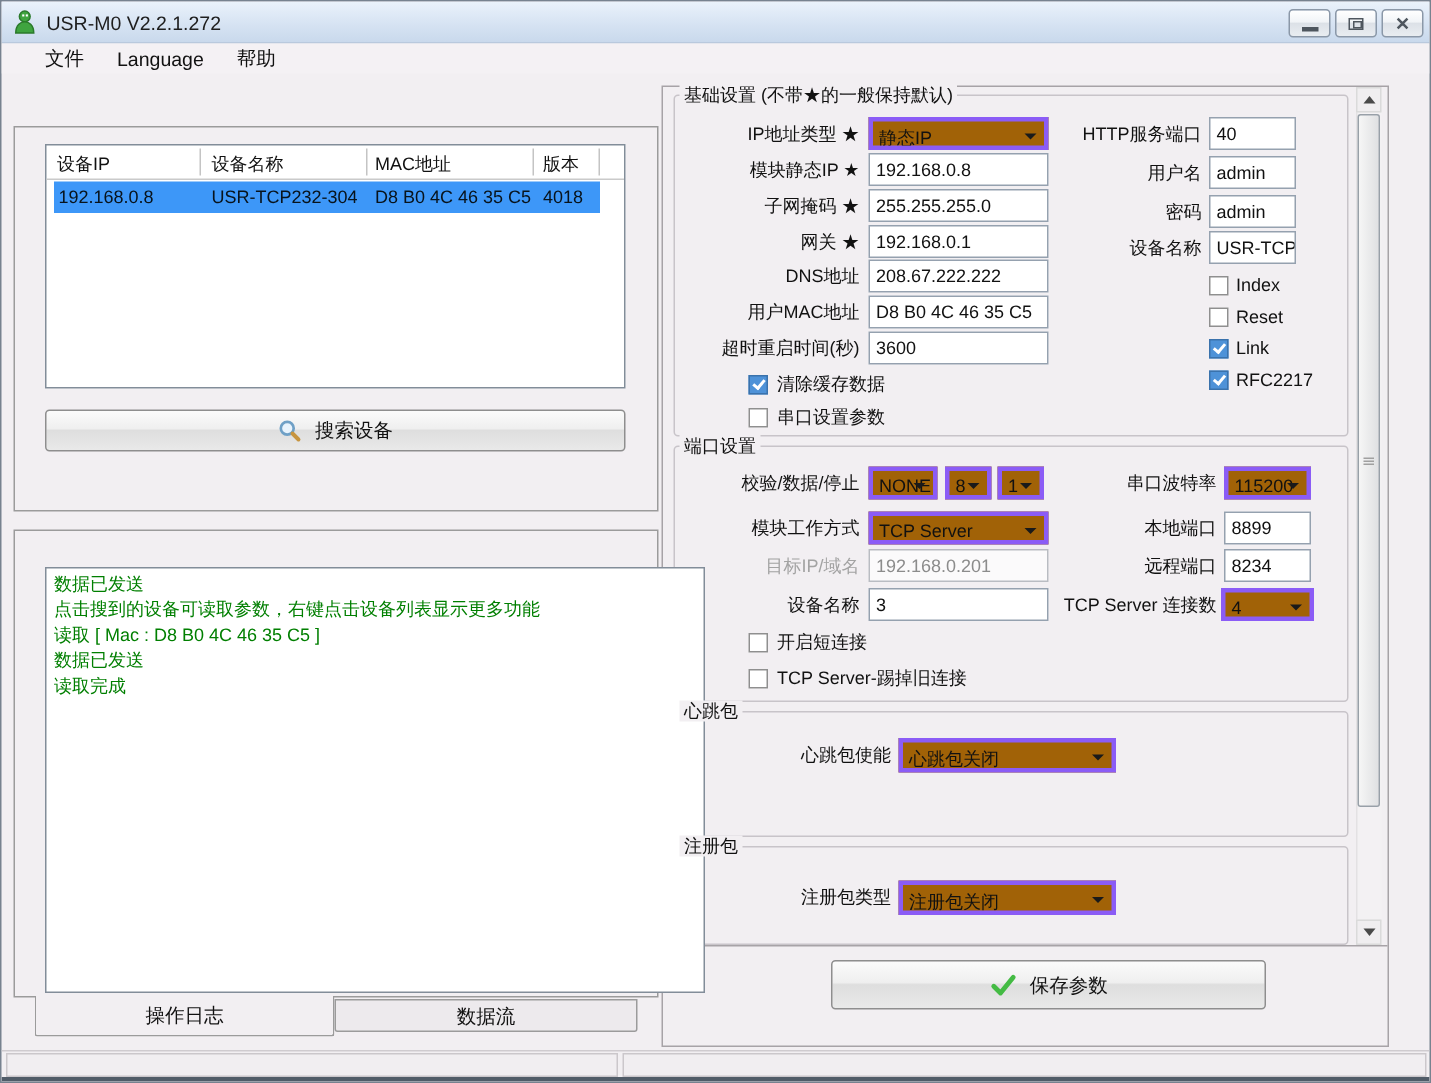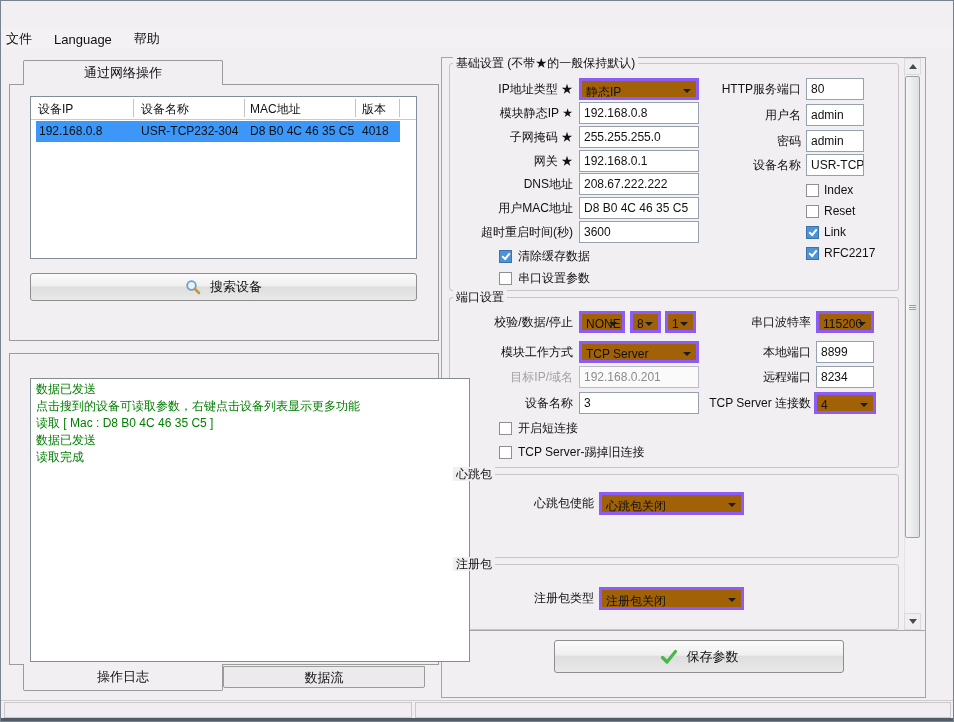--- a/index.html
+++ b/index.html
@@ -16,21 +16,21 @@
   .winbtn { width:28px; height:19px; top:5px; border:1px solid #8B98A8; border-radius:3px;
     background:linear-gradient(#FFFFFF,#F1F4F7 45%,#DCE1E7 50%,#E9EDF1);
     display:flex; align-items:center; justify-content:center; }
   .glyph-min { width:11px; height:3px; background:#4E565E; margin-top:8px; }
   .glyph-max { width:10px; height:8px; border:1px solid #4E565E; position:relative; }
   .glyph-max::after { content:""; position:absolute; left:2px; top:1px; width:4px; height:3px; border:1px solid #4E565E; }
   .glyph-close { font-size:12px; font-weight:bold; color:#4E565E; line-height:1; }
 
   
   .menubar { left:0; top:28px; width:952px; height:20px; background:#F4F1F4;
-    display:flex; align-items:center; padding-left:0; }
+    display:flex; align-items:center; padding-left:24px; }
   .mi { font-size:13px; color:#111; padding:1px 5px; margin-right:12px; white-space:nowrap; }
 
   
   .tab { font-size:13px; text-align:center; border:1px solid #9B9B9B; color:#111;
          background:#EDEAED; z-index:1; }
   .tab.active { background:#F2EFF2; z-index:3; }
   .pane { border:1px solid #9B9B9B; background:#F2EFF2; z-index:0; }
 
   
   .tframe { border:1px solid #828D99; background:#fff; z-index:2; }
@@ -83,28 +83,45 @@
   .grip div { height:1px; background:#A0A0A0; margin:1px 0; }
 
   .statuscell { border:1px solid #CBC7CB; background:#F1EEF1; z-index:1; }
   .botedge { background:#515C68; z-index:5; }
 </style>
 </head>
 <body>
 
 <div id="win">
 
+  <div class="abs titlebar">
+    <svg class="abs" style="left:7px;top:5px" width="17" height="17" viewBox="0 0 17 17">
+      <circle cx="8.5" cy="5" r="3.6" fill="#3FA43F" stroke="#2B7A2B"></circle>
+      <path d="M2.5 16 C2.5 10.5 6 8.5 8.5 8.5 C11 8.5 14.5 10.5 14.5 16 Z" fill="#3FA43F" stroke="#2B7A2B"></path>
+      <rect x="6.8" y="3.6" width="1.4" height="1.4" fill="#fff"></rect>
+      <rect x="9.2" y="3.6" width="1.4" height="1.4" fill="#fff"></rect>
+    </svg>
+    <div class="abs apptitle">USR-M0 V2.2.1.272</div>
+    <div class="abs winbtn" style="left:858px">
+      <div class="glyph-min"></div>
+    </div>
+    <div class="abs winbtn" style="left:889px">
+      <div class="glyph-max"></div>
+    </div>
+    <div class="abs winbtn" style="left:920px">
+      <div class="glyph-close">✕</div>
+    </div>
+  </div>
 
   <div class="abs menubar">
     <div class="mi">文件</div>
     <div class="mi">Language</div>
     <div class="mi">帮助</div>
   </div>
 
-  <div class="abs tab active" style="left:22px;top:59px;width:200px;height:25px;line-height:24px;border-bottom:none;border-radius:2px 2px 0 0">通过网络操作</div>
   <div class="abs pane" style="left:8px;top:83px;width:430px;height:257px"></div>
 
   <div class="abs tframe" style="left:29px;top:95px;width:387px;height:163px"></div>
   <div class="abs th" style="left:37px;top:100px">设备IP</div>
   <div class="abs th" style="left:140px;top:100px">设备名称</div>
   <div class="abs th" style="left:249px;top:100px">MAC地址</div>
   <div class="abs th" style="left:361px;top:100px">版本</div>
   <div class="abs tsep" style="left:132px;top:98px;height:18px"></div>
   <div class="abs tsep" style="left:243px;top:98px;height:18px"></div>
   <div class="abs tsep" style="left:354px;top:98px;height:18px"></div>
@@ -173,21 +190,21 @@
   <div class="abs inp" style="left:578px;top:196px;width:120px">D8 B0 4C 46 35 C5</div>
   <div class="abs lbl" style="left:448px;top:220px;width:124px">超时重启时间(秒)</div>
   <div class="abs inp" style="left:578px;top:220px;width:120px">3600</div>
 
   <div class="abs chk checked" style="left:498px;top:249px"></div>
   <div class="abs chklbl" style="left:517px;top:248px">清除缓存数据</div>
   <div class="abs chk" style="left:498px;top:271px"></div>
   <div class="abs chklbl" style="left:517px;top:270px">串口设置参数</div>
 
   <div class="abs lbl" style="left:690px;top:77px;width:110px">HTTP服务端口</div>
-  <div class="abs inp" style="left:805px;top:77px;width:58px">80</div>
+  <div class="abs inp" style="left:805px;top:77px;width:58px">40</div>
   <div class="abs lbl" style="left:690px;top:103px;width:110px">用户名</div>
   <div class="abs inp" style="left:805px;top:103px;width:58px">admin</div>
   <div class="abs lbl" style="left:690px;top:129px;width:110px">密码</div>
   <div class="abs inp" style="left:805px;top:129px;width:58px">admin</div>
   <div class="abs lbl" style="left:690px;top:153px;width:110px">设备名称</div>
   <div class="abs inp" style="left:805px;top:153px;width:58px">USR-TCP23</div>
 
   <div class="abs chk" style="left:805px;top:183px"></div>
   <div class="abs chklbl" style="left:823px;top:182px">Index</div>
   <div class="abs chk" style="left:805px;top:204px"></div>

